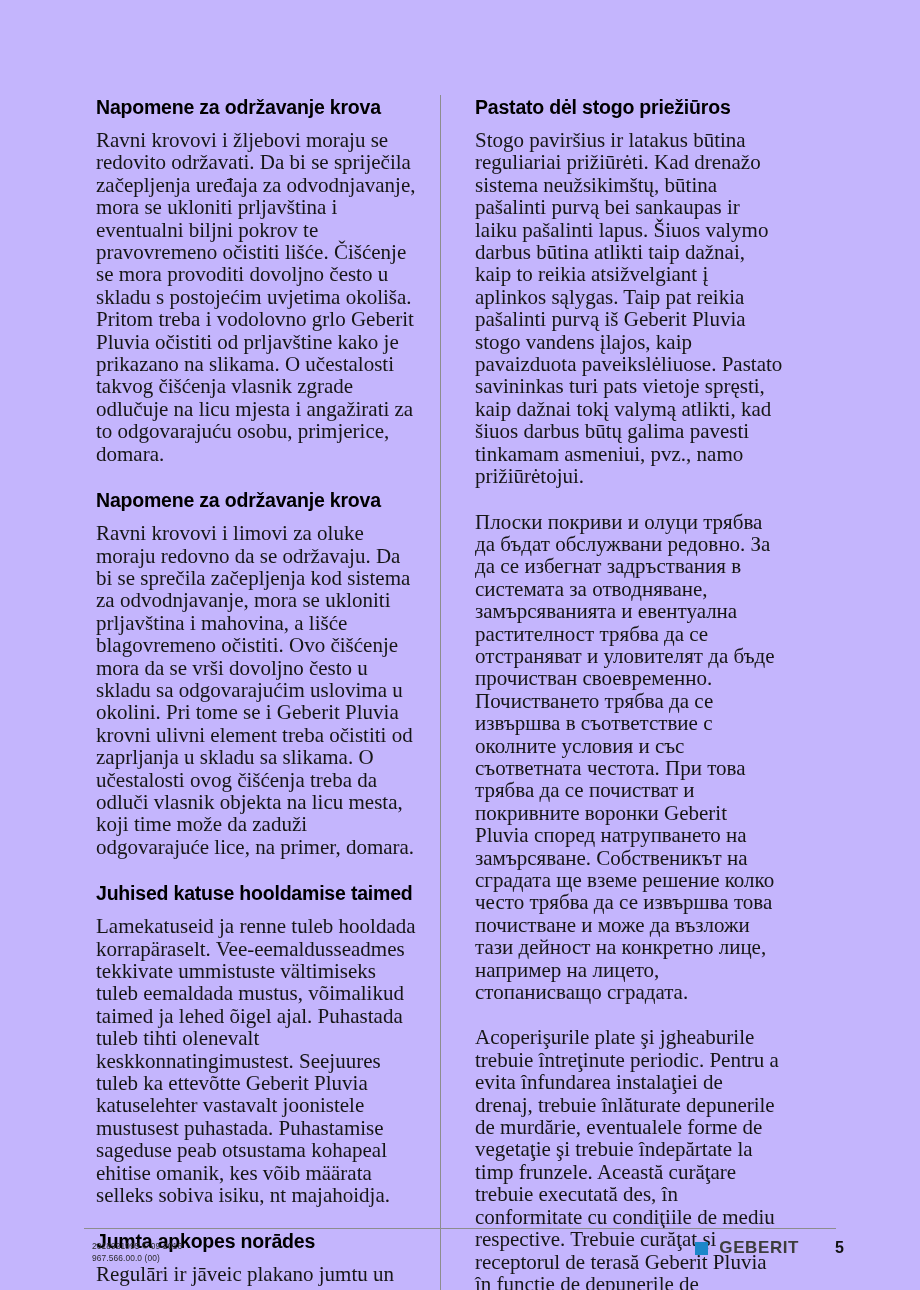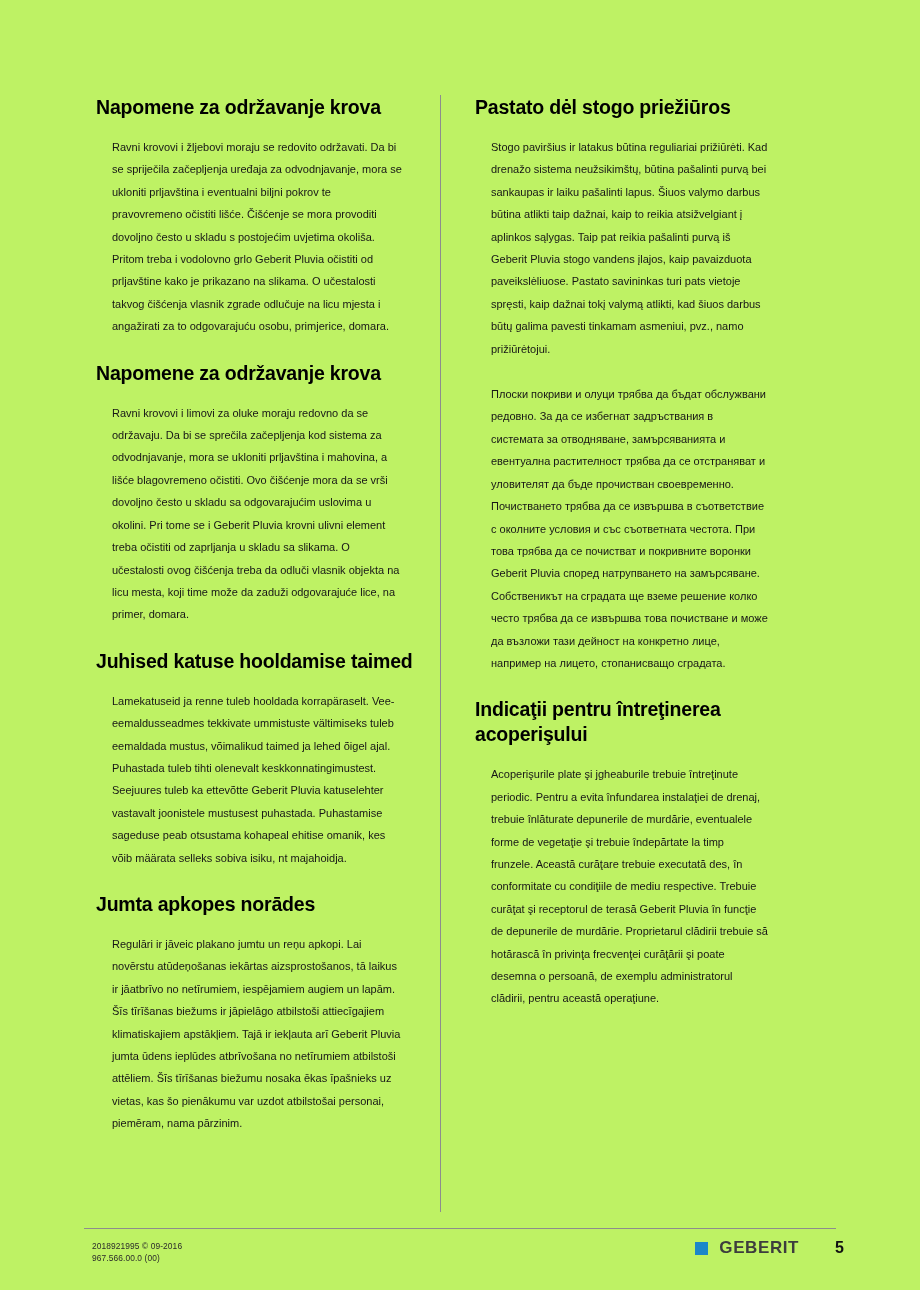--- a/index.html
+++ b/index.html
@@ -13,21 +13,21 @@
     position: relative;
     font-family: "Liberation Sans", sans-serif;
     color: #1a1a1a;
     overflow: hidden;
   }
 
   
   .page {
     position: absolute;
     inset: 0;
-    background: #bef264;
+    background: #c4b5fd;
   }
 
   
   .columns {
     position: absolute;
     left: 96px;
     top: 95px;
     width: 744px;
     display: flex;
     gap: 0;
@@ -51,26 +51,27 @@
     line-height: 25px;
     font-weight: bold;
     letter-spacing: -0.2px;
     margin: 0 0 9px 0;
     color: #000000;
   }
   .section + .section {
     margin-top: 23px;
   }
   p.body-text {
-    font-size: 11px;
+    font-size: 21px;
     line-height: 22.4px;
-    margin: 16px;
+    margin: 0;
     color: #161616;
     text-align: left;
     hyphens: none;
+    font-family: Liberation Serif, serif;
   }
 
   
   .footer-rule {
     position: absolute;
     left: 84px;
     top: 1228px;
     width: 752px;
     height: 1px;
     background: #8d8d8d;
@@ -155,21 +156,20 @@
       <div class="section">
         <h2 class="section-title">Pastato dėl stogo priežiūros</h2>
         <p class="body-text">Stogo paviršius ir latakus būtina reguliariai prižiūrėti. Kad drenažo sistema neužsikimštų, būtina pašalinti purvą bei sankaupas ir laiku pašalinti lapus. Šiuos valymo darbus būtina atlikti taip dažnai, kaip to reikia atsižvelgiant į aplinkos sąlygas. Taip pat reikia pašalinti purvą iš Geberit Pluvia stogo vandens įlajos, kaip pavaizduota paveikslėliuose. Pastato savininkas turi pats vietoje spręsti, kaip dažnai tokį valymą atlikti, kad šiuos darbus būtų galima pavesti tinkamam asmeniui, pvz., namo prižiūrėtojui.</p>
       </div>
 
       <div class="section">
         <p class="body-text">Плоски покриви и олуци трябва да бъдат обслужвани редовно. За да се избегнат задръствания в системата за отводняване, замърсяванията и евентуална растителност трябва да се отстраняват и уловителят да бъде прочистван своевременно. Почистването трябва да се извършва в съответствие с околните условия и със съответната честота. При това трябва да се почистват и покривните воронки Geberit Pluvia според натрупването на замърсяване. Собственикът на сградата ще вземе решение колко често трябва да се извършва това почистване и може да възложи тази дейност на конкретно лице, например на лицето, стопанисващо сградата.</p>
       </div>
 
       <div class="section">
-        <h2 class="section-title">Indicaţii pentru întreţinerea acoperişului</h2>
         <p class="body-text">Acoperişurile plate şi jgheaburile trebuie întreţinute periodic. Pentru a evita înfundarea instalaţiei de drenaj, trebuie înlăturate depunerile de murdărie, eventualele forme de vegetaţie şi trebuie îndepărtate la timp frunzele. Această curăţare trebuie executată des, în conformitate cu condiţiile de mediu respective. Trebuie curăţat şi receptorul de terasă Geberit Pluvia în funcţie de depunerile de murdărie. Proprietarul clădirii trebuie să hotărască în privinţa frecvenţei curăţării şi poate desemna o persoană, de exemplu administratorul clădirii, pentru această operaţiune.</p>
       </div>
 
     </div>
   </div>
 
   <div class="footer-rule"></div>
 
   <div class="footer">
     <div class="footer-codes">

